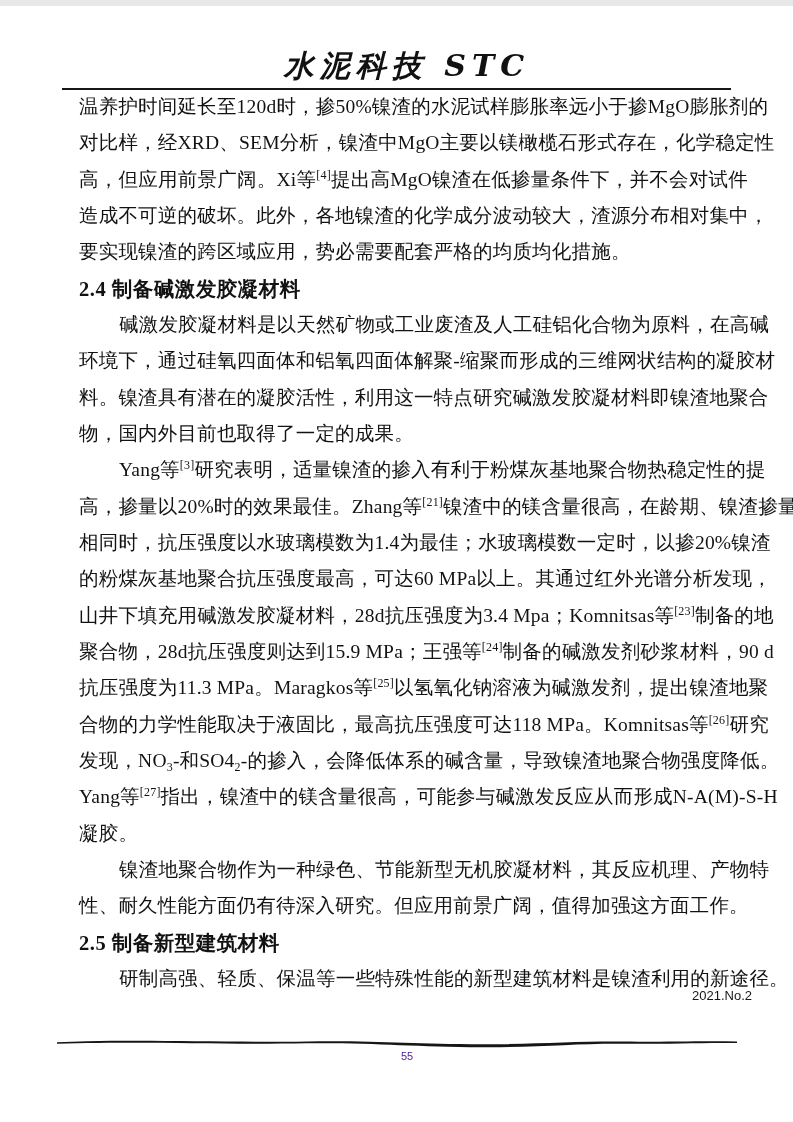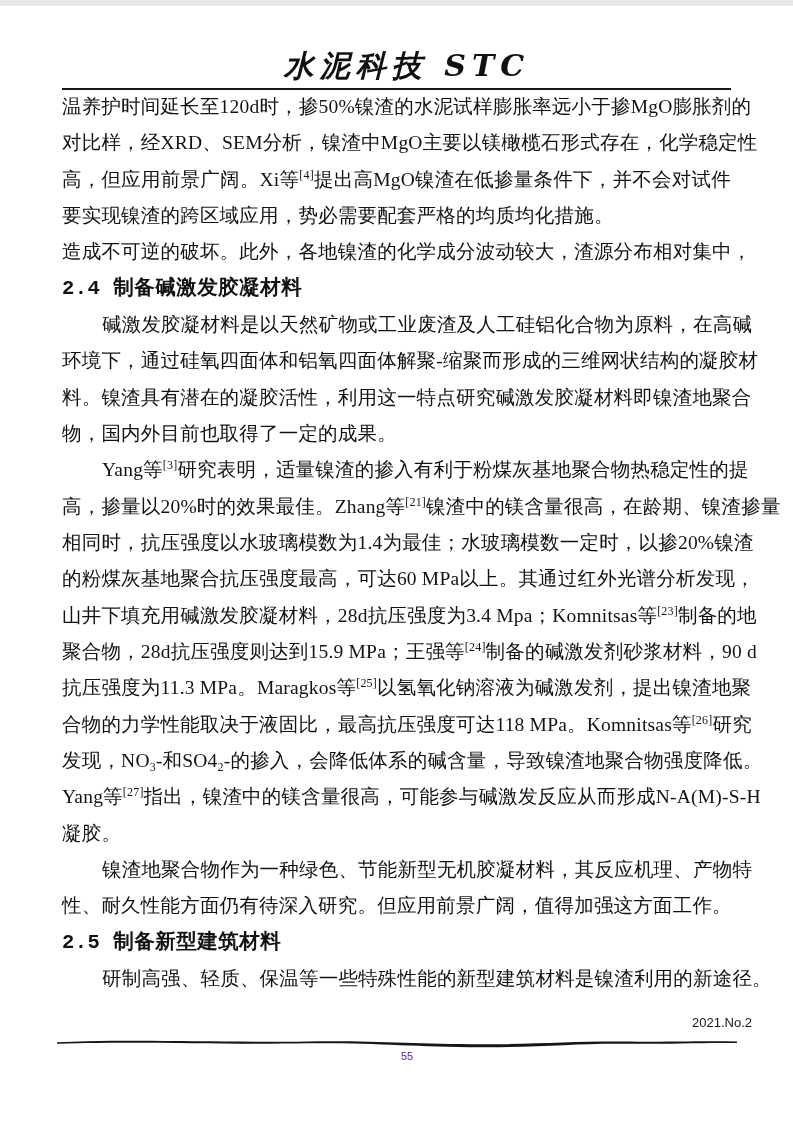--- a/index.html
+++ b/index.html
@@ -26,39 +26,39 @@
     white-space: nowrap;
   }
   .header-rule {
     position: absolute;
     left: 62px; top: 82px;
     width: 669px; height: 2px;
     background: #161616;
   }
   .doc-body {
     position: absolute;
-    left: 62px; top: 83px;
+    left: 79px; top: 83px;
     width: 669px;
   }
   .line {
     height: 36.33px;
     line-height: 36.33px;
     font-size: 19.5px;
     white-space: nowrap;
     text-align: justify;
     text-align-last: justify;
     letter-spacing: 0.2px;
   }
   .line.last {
     text-align: left;
     text-align-last: left;
   }
   .line.indent { text-indent: 40px; }
   .line.heading {
-    font-family: Liberation Mono, monospace;
+    font-family: Liberation Serif, serif;
     font-weight: bold;
     font-size: 20.5px;
     text-align: left;
     text-align-last: left;
     letter-spacing: 0.5px;
   }
   .line sup {
     font-size: 12px;
     line-height: 0;
     vertical-align: 7px;
@@ -76,41 +76,41 @@
   .page-number {
     position: absolute;
     left: 0; top: 1044px; width: 100%;
     text-align: center;
     font-family: "Liberation Sans", "DejaVu Sans", sans-serif;
     font-size: 11px;
     color: #4c1d95;
   }
   .issue-label {
     position: absolute;
-    right: 62px; top: 1009px;
+    right: 62px; top: 982px;
     font-family: "Liberation Sans", "DejaVu Sans", sans-serif;
     font-size: 13px;
     color: #161616;
   }
 </style>
 </head>
 <body>
 
 <div class="page">
 
   <div class="journal-title">水泥科技 STC</div>
 
   <div class="header-rule"></div>
 
   <div class="doc-body">
       <div class="line"><span>温养护时间延长至120d时，掺50%镍渣的水泥试样膨胀率远小于掺MgO膨胀剂的</span></div>
       <div class="line"><span>对比样，经XRD、SEM分析，镍渣中MgO主要以镁橄榄石形式存在，化学稳定性</span></div>
       <div class="line"><span>高，但应用前景广阔。Xi等</span><sup>[4]</sup><span>提出高MgO镍渣在低掺量条件下，并不会对试件</span></div>
+      <div class="line"><span>造成不可逆的破坏。此外，各地镍渣的化学成分波动较大，渣源分布相对集中，</span></div>
       <div class="line last"><span>要实现镍渣的跨区域应用，势必需要配套严格的均质均化措施。</span></div>
-      <div class="line"><span>造成不可逆的破坏。此外，各地镍渣的化学成分波动较大，渣源分布相对集中，</span></div>
       <div class="line heading last"><span>2.4 制备碱激发胶凝材料</span></div>
       <div class="line indent"><span>碱激发胶凝材料是以天然矿物或工业废渣及人工硅铝化合物为原料，在高碱</span></div>
       <div class="line"><span>环境下，通过硅氧四面体和铝氧四面体解聚-缩聚而形成的三维网状结构的凝胶材</span></div>
       <div class="line"><span>料。镍渣具有潜在的凝胶活性，利用这一特点研究碱激发胶凝材料即镍渣地聚合</span></div>
       <div class="line last"><span>物，国内外目前也取得了一定的成果。</span></div>
       <div class="line indent"><span>Yang等</span><sup>[3]</sup><span>研究表明，适量镍渣的掺入有利于粉煤灰基地聚合物热稳定性的提</span></div>
       <div class="line"><span>高，掺量以20%时的效果最佳。Zhang等</span><sup>[21]</sup><span>镍渣中的镁含量很高，在龄期、镍渣掺量</span></div>
       <div class="line"><span>相同时，抗压强度以水玻璃模数为1.4为最佳；水玻璃模数一定时，以掺20%镍渣</span></div>
       <div class="line"><span>的粉煤灰基地聚合抗压强度最高，可达60 MPa以上。其通过红外光谱分析发现，</span></div>
       <div class="line"><span>山井下填充用碱激发胶凝材料，28d抗压强度为3.4 Mpa；Komnitsas等</span><sup>[23]</sup><span>制备的地</span></div>

